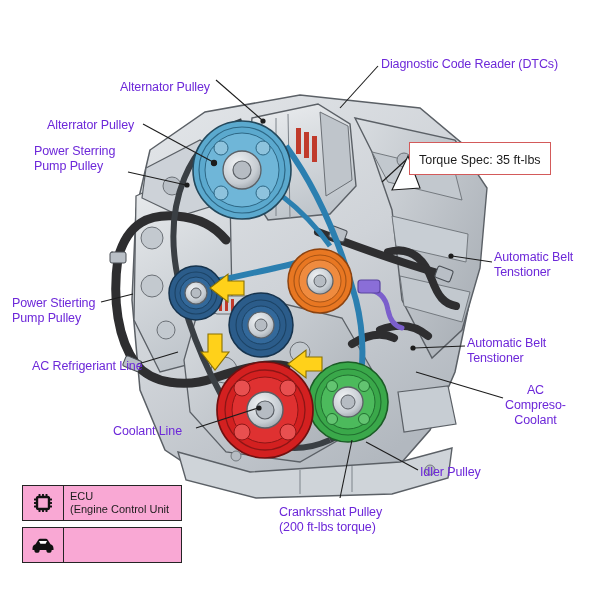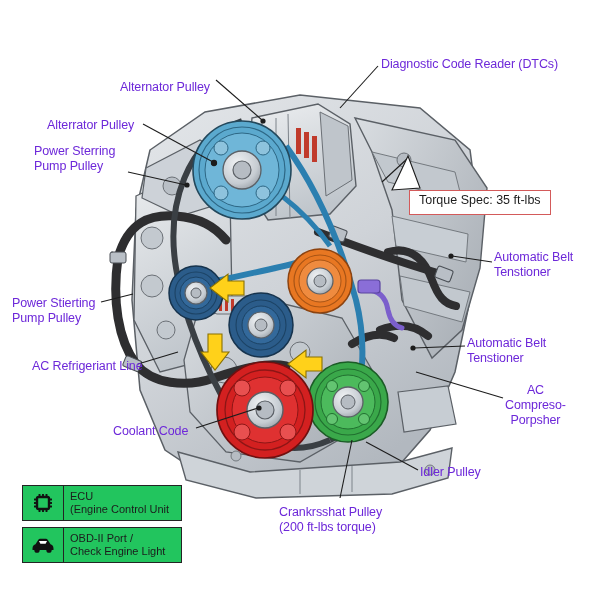--- a/index.html
+++ b/index.html
@@ -34,38 +34,37 @@
     line-height: 15px;
     color: #6d28d9;
     white-space: pre;
     letter-spacing: -0.1px;
   }
   .label.center-align { text-align: center; }
   .torque-box {
     position: absolute;
     border: 1.6px solid #d35a5a;
     background: #ffffff;
-    padding: 2px 9px 6px 9px;
+    padding: 10px 9px 6px 9px;
     font-size: 12.5px;
     line-height: 15px;
     color: #1c1c1c;
     white-space: pre;
-    margin-top: 48px;
   }
   .legend {
     position: absolute;
     left: 22px;
     top: 485px;
     width: 160px;
   }
   .legend-row {
     display: flex;
     align-items: stretch;
     border: 1.4px solid #242424;
-    background: #22c55e;
+    background: #f9a8d4;
     margin-bottom: 6px;
     height: 36px;
     box-sizing: border-box;
   }
   .legend-icon {
     width: 40px;
     min-width: 40px;
     border-right: 1.4px solid #242424;
     display: flex;
     align-items: center;
@@ -307,22 +306,22 @@
 Pump Pulley</div>
   <div class="label" style="left:494px; top:250px;">Automatic Belt
 Tenstioner</div>
   <div class="label" style="left:12px; top:296px;">Power Stierting
 Pump Pulley</div>
   <div class="label" style="left:467px; top:336px;">Automatic Belt
 Tenstioner</div>
   <div class="label" style="left:32px; top:359px;">AC Refrigeriant Line</div>
   <div class="label center-align" style="left:505px; top:383px;">AC
 Compreso-
-Porpsher</div>
-  <div class="label" style="left:113px; top:424px;">Coolant Code</div>
+Coolant</div>
+  <div class="label" style="left:113px; top:424px;">Coolant Line</div>
   <div class="label" style="left:420px; top:465px;">Idler Pulley</div>
   <div class="label" style="left:279px; top:505px;">Crankrsshat Pulley
 (200 ft-lbs torque)</div>
 
   <div class="torque-box" style="left:409px; top:142px;">Torque Spec: 35 ft-lbs</div>
 
   <div class="legend">
 
     <div class="legend-row">
       <div class="legend-icon">
@@ -352,19 +351,17 @@
       <div class="legend-icon">
         <svg width="26" height="18" viewBox="0 0 26 18">
           <path d="M2.5 12.5 C2.5 9.5 4 8.5 5.5 8.2 L8 4.2 C8.6 3.2 9.6 2.8 10.8 2.8
                    L15.2 2.8 C16.4 2.8 17.4 3.2 18 4.2 L20.5 8.2 C22 8.5 23.5 9.5 23.5 12.5
                    L23.5 14 L2.5 14 Z" fill="#111"></path>
           <path d="M9 5 L10.4 7.8 L15.6 7.8 L17 5 Z" fill="#ffffff"></path>
           <circle cx="7" cy="14.2" r="2.6" fill="#111"></circle>
           <circle cx="19" cy="14.2" r="2.6" fill="#111"></circle>
         </svg>
       </div>
-      <div class="legend-text">OBD-II Port /
-Check Engine Light</div>
     </div>
 
   </div>
 
 </div>
 
 </body></html>

